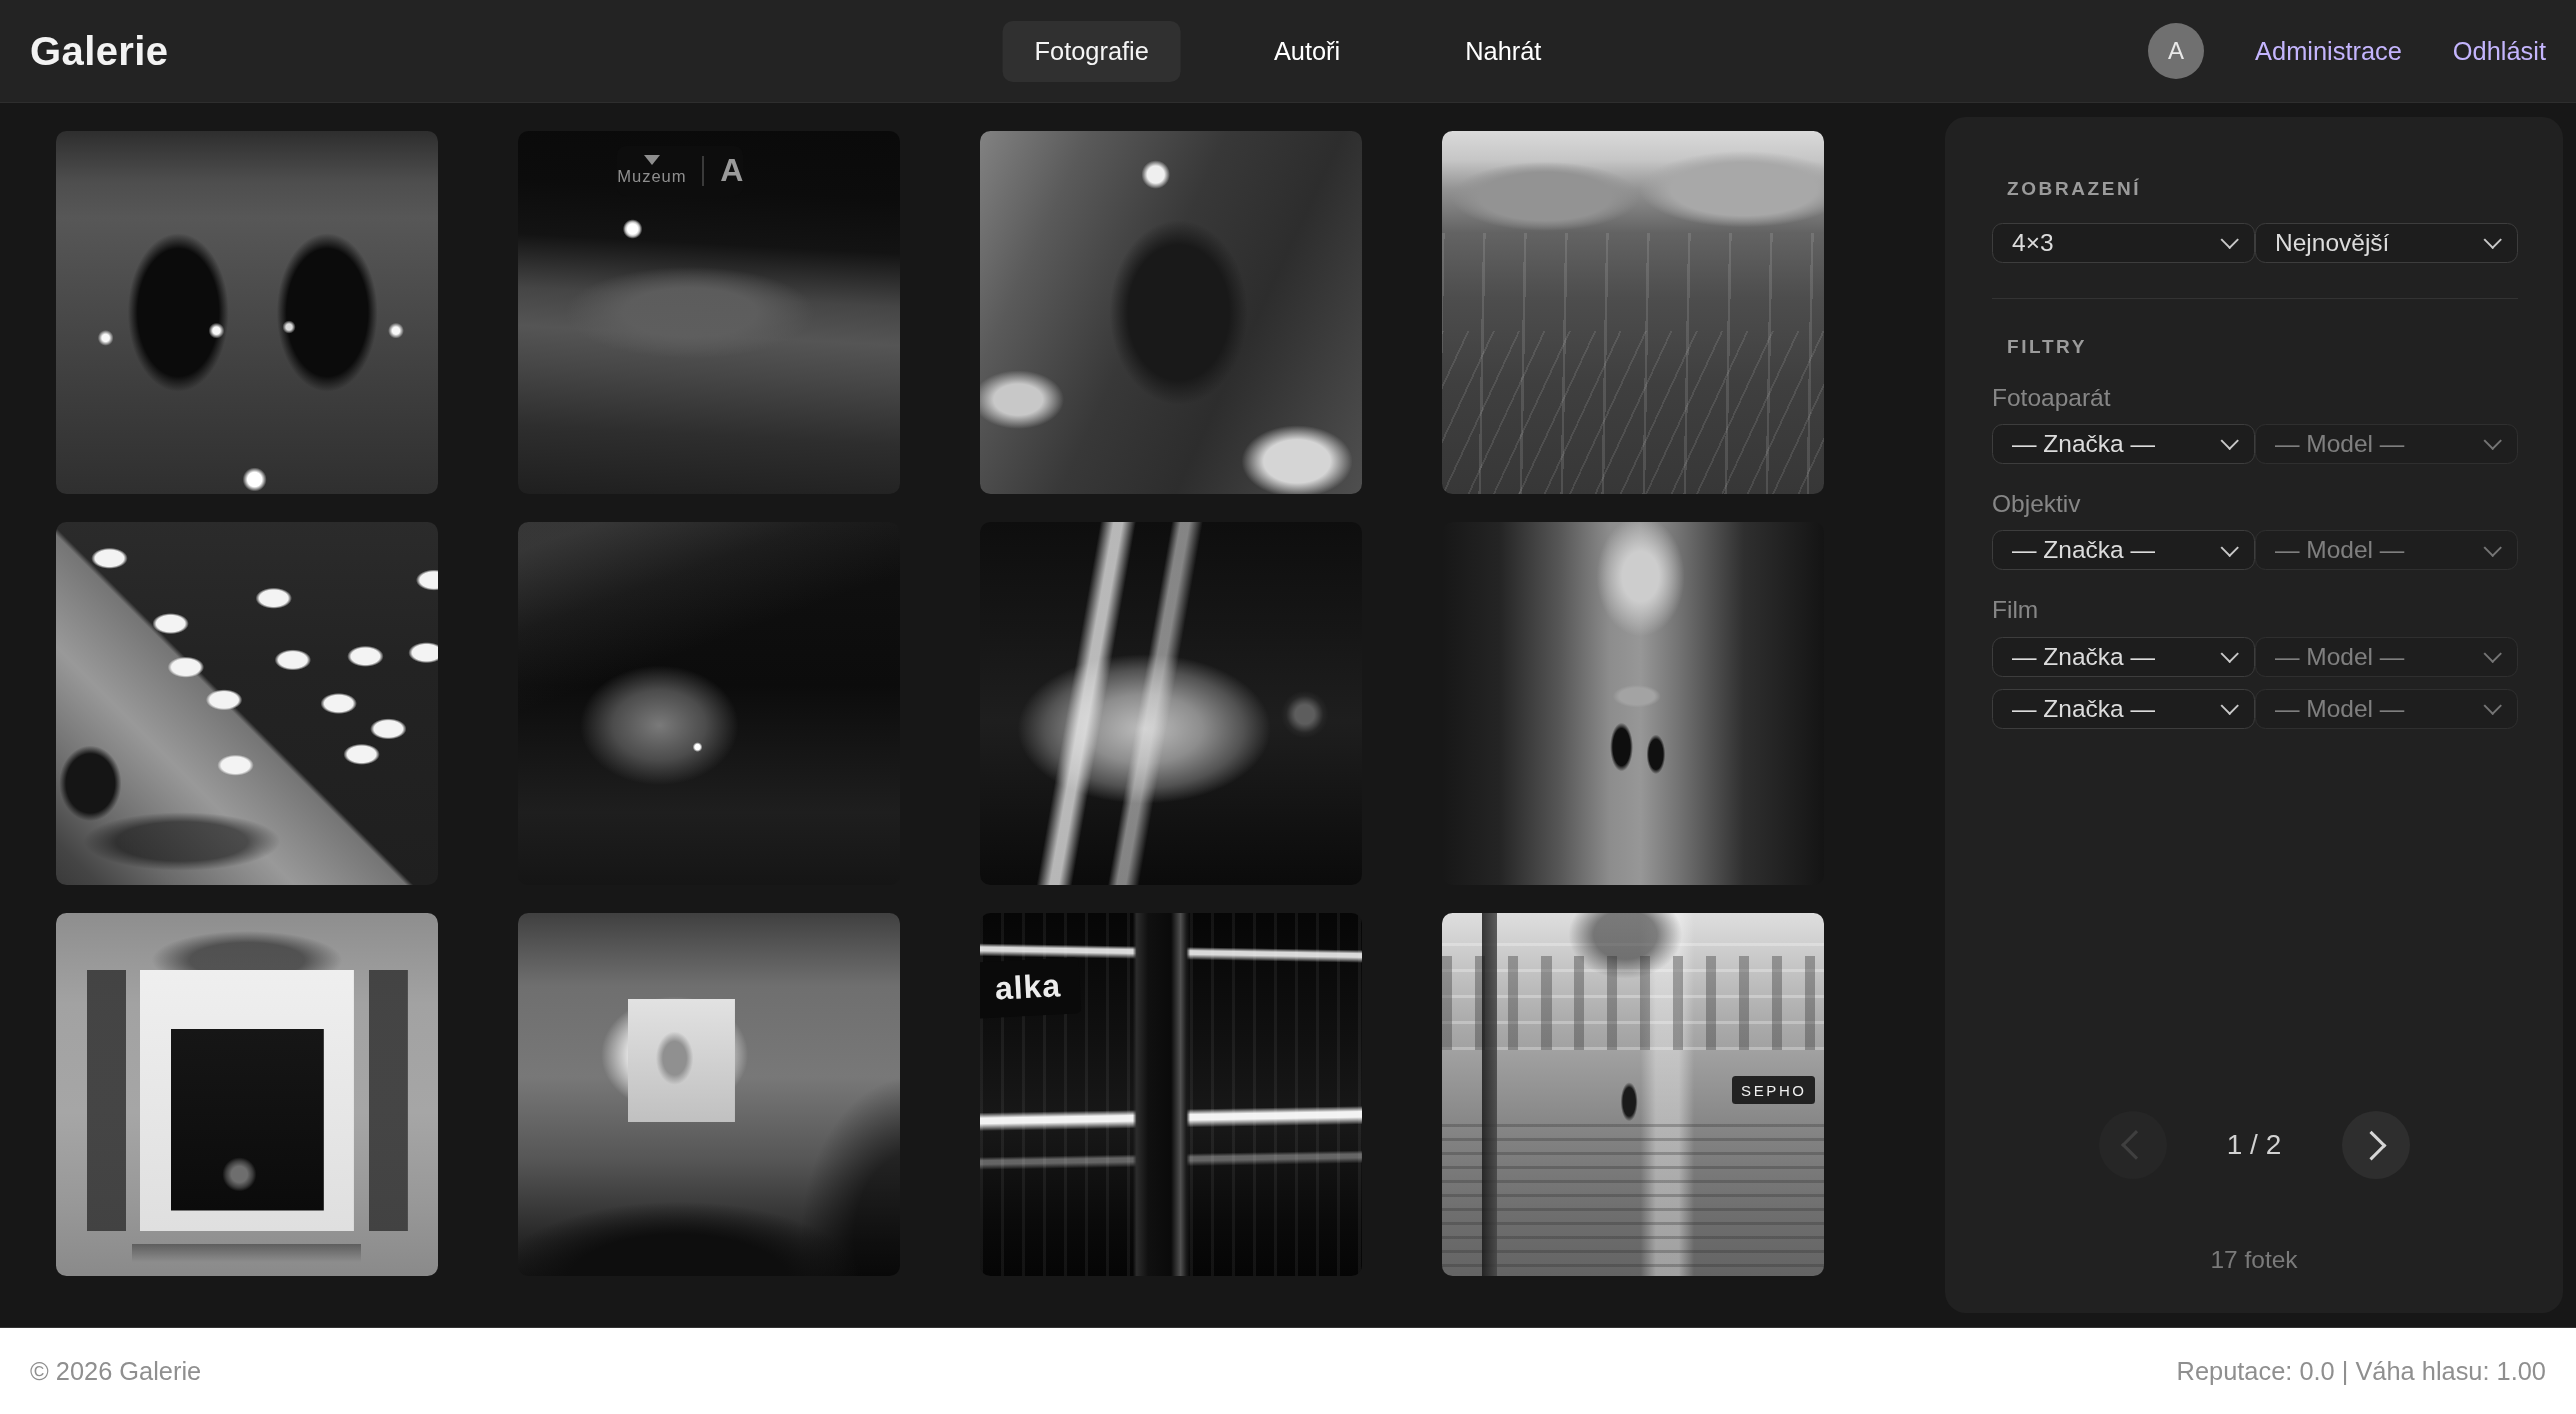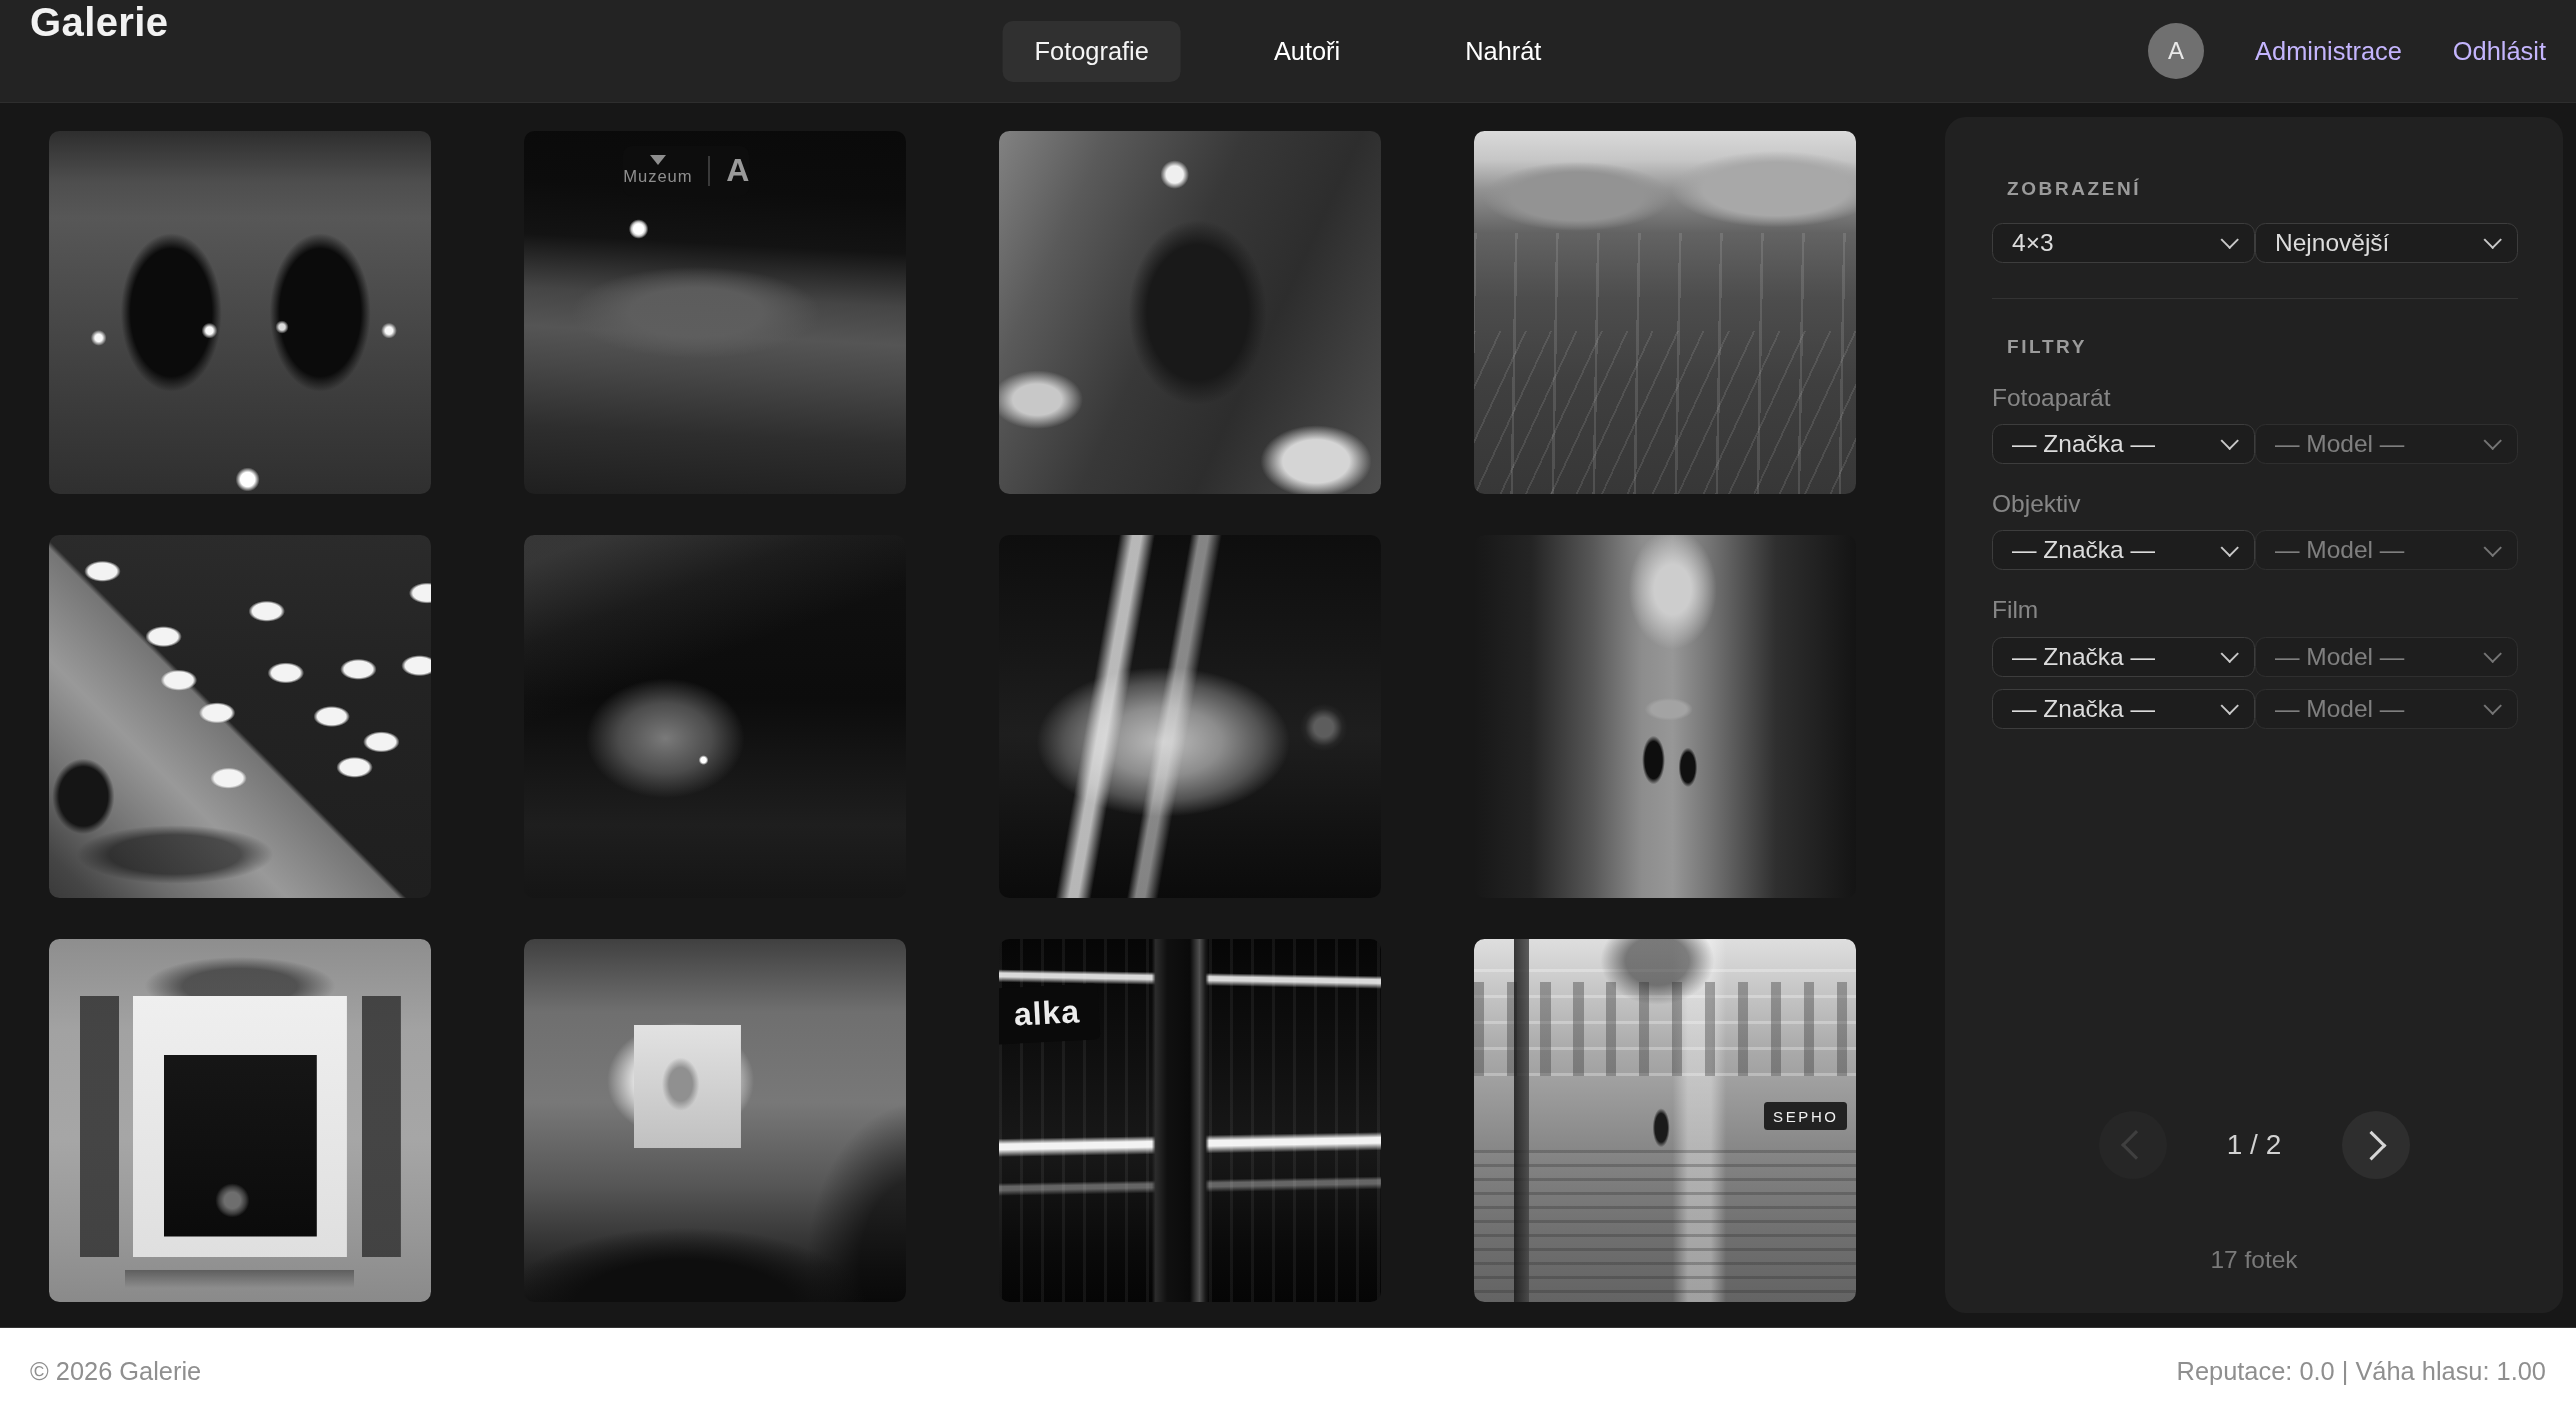--- a/index.html
+++ b/index.html
@@ -2,35 +2,35 @@
 <html lang="cs" style="font-size:14px"><head>
 <meta charset="utf-8">
 <style>
   html,body{margin:0;padding:0;background:#171717;}
   body{width:2576px;height:1414px;position:relative;overflow:hidden;
        font-family:"Liberation Sans","DejaVu Sans",sans-serif;color:#d0d0d0;
        -webkit-font-smoothing:antialiased;}
 
   
   .navbar{position:absolute;left:0;top:0;width:100%;height:103px;background:#232323;
-          border-bottom:0.9px solid #2e2e2e;display:flex;
+          border-bottom:0.9px solid #2e2e2e;display:flex;align-items:center;
           padding:0 30px;box-sizing:border-box;}
   .logo{font-size:40px;font-weight:700;color:#f2f2f2;letter-spacing:0.4px;cursor:pointer;}
   .tabs{position:absolute;left:50%;top:0;height:103px;transform:translateX(-50%);
         display:flex;align-items:center;gap:61px;}
   .tab{font-size:25.4px;color:#ffffff;cursor:pointer;padding:16px 32px;border-radius:10.5px;}
   .tab.active{background:#303030;color:#f5f5f5;}
   .nav-right{margin-left:auto;display:flex;align-items:center;gap:51px;}
   .avatar{width:56px;height:56px;border-radius:50%;background:#707070;color:#e9e9e9;
           display:flex;align-items:center;justify-content:center;font-size:24px;cursor:pointer;}
   .nav-link{font-size:25.4px;color:#c4b5fd;cursor:pointer;}
 
   
-  .grid{position:absolute;left:9px;top:117px;display:grid;
-        grid-template-columns:repeat(4,462px);grid-auto-rows:391px;gap:13px;}
+  .grid{position:absolute;left:16px;top:117px;display:grid;
+        grid-template-columns:repeat(4,462px);grid-auto-rows:391px;}
   .tile{border-radius:10.5px;background-color:#2a2a2a;background-repeat:no-repeat;
         position:relative;overflow:hidden;cursor:pointer;}
 
   .p1{background-image:
     radial-gradient(circle 10.5px at 13% 57%, #f8f8f8 35%, rgba(255,255,255,0) 75%),
     radial-gradient(circle 10.5px at 42% 55%, #f8f8f8 35%, rgba(255,255,255,0) 75%),
     radial-gradient(circle 8.8px at 61% 54%, #dcdcdc 35%, rgba(255,255,255,0) 75%),
     radial-gradient(circle 10.5px at 89% 55%, #f8f8f8 35%, rgba(255,255,255,0) 75%),
     radial-gradient(circle 16px at 52% 96%, #ffffff 45%, rgba(255,255,255,0) 75%),
     radial-gradient(ellipse 70px 110px at 32% 50%, #0b0b0b 58%, rgba(11,11,11,0) 72%),

